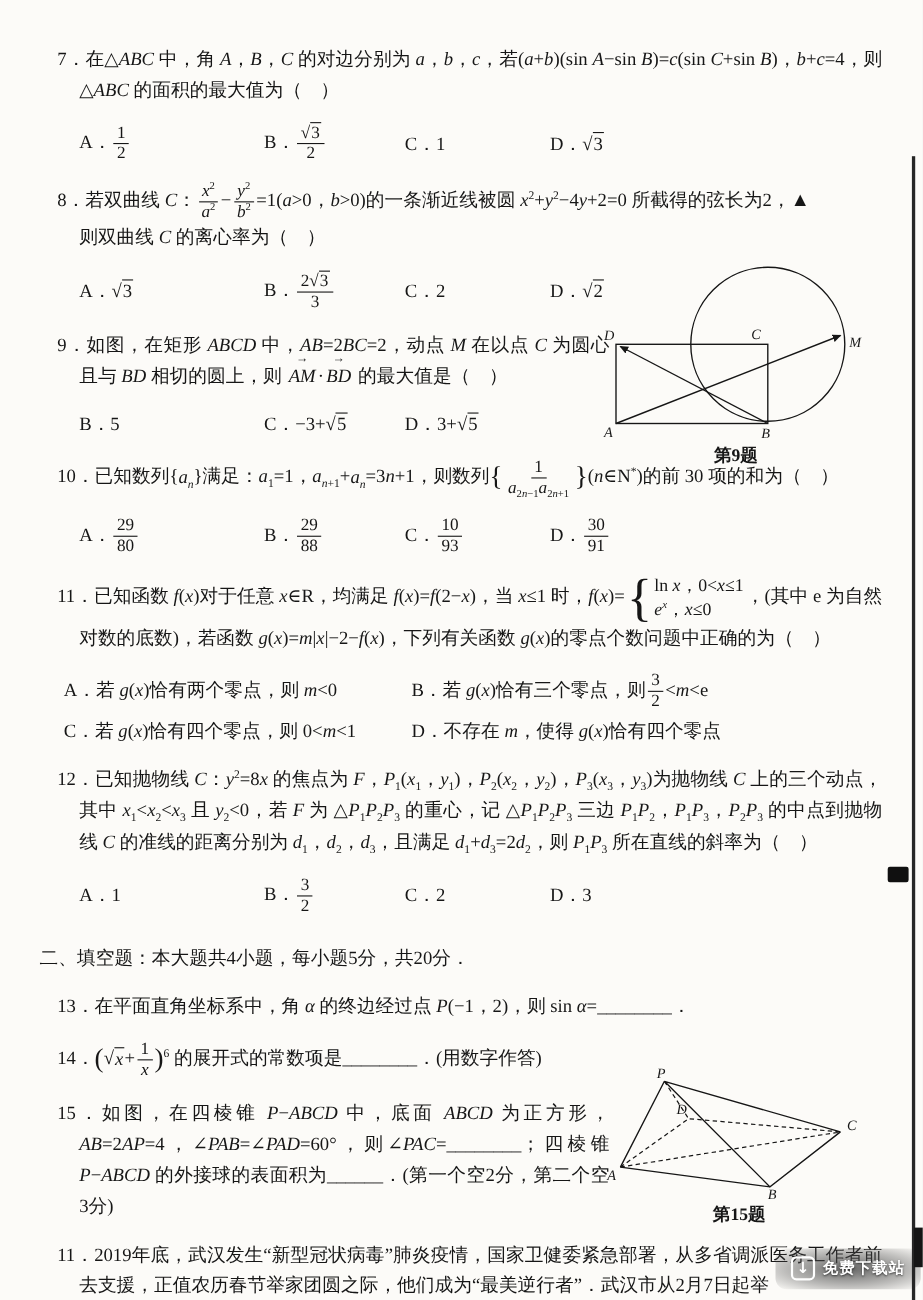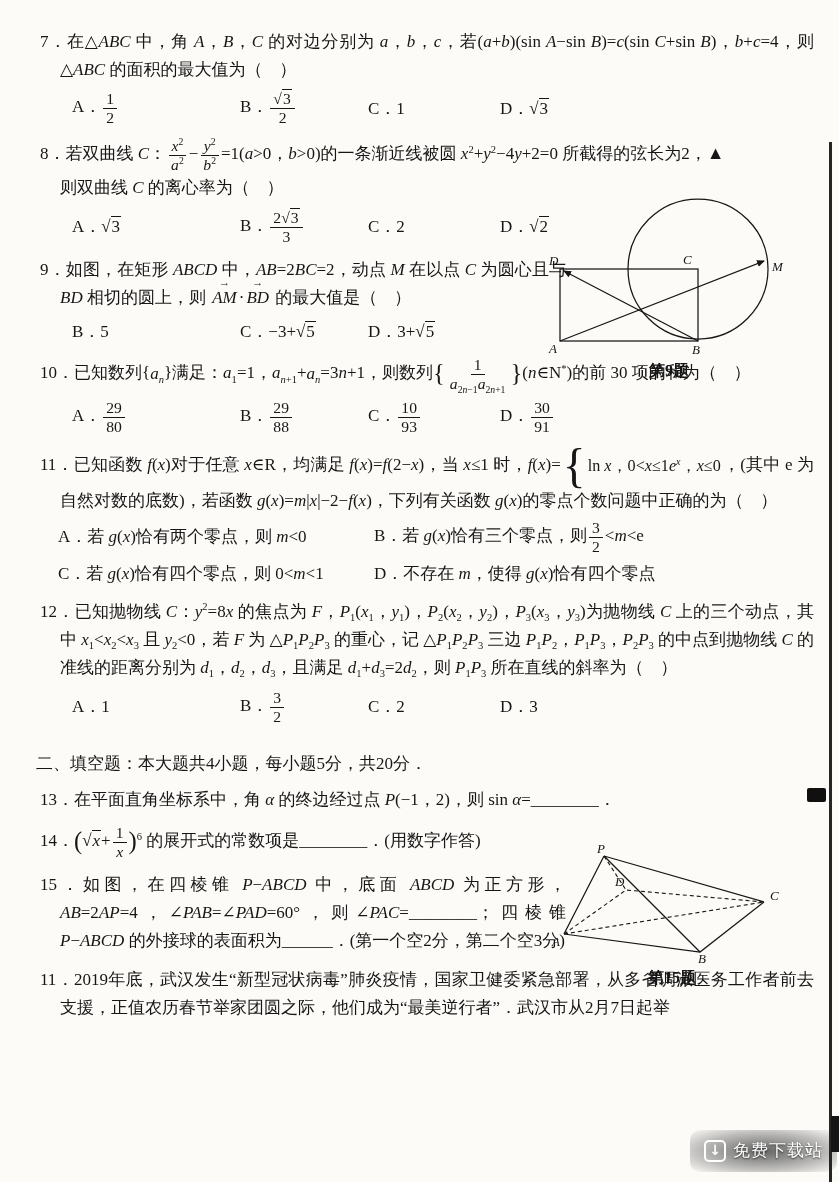--- a/index.html
+++ b/index.html
@@ -2,34 +2,34 @@
 <html><head>
 <meta charset="utf-8">
 <style>
   *{box-sizing:border-box}
   html,body{margin:0;padding:0;background:#e9e9e9}
   .page{position:relative;width:839px;height:1182px;margin:0 auto;background:#fcfbf8;
         color:#161616;font-family:"Liberation Serif","DejaVu Serif",serif;
         font-size:17px;line-height:1.66;overflow:hidden}
   .content{position:absolute;left:36px;top:24px;width:782px}
   .q{position:relative;margin:0 0 10px 0}
-  .qbody{margin:4px;padding-left:20px;text-indent:-20px;text-align:justify}
+  .qbody{margin:16px;padding-left:20px;text-indent:-20px;text-align:justify}
   .qbody.narrow{padding-right:248px}
   i{font-style:italic}
   sub,sup{font-size:0.62em;line-height:0}
   .frac{display:inline-flex;flex-direction:column;align-items:center;vertical-align:middle;
         text-align:center;margin:0 2px;line-height:1.15;font-size:0.92em;text-indent:0}
   .frac>span:first-child{border-bottom:1.2px solid currentColor;padding:0 3px}
   .frac>span:last-child{padding:0 3px}
   .ov{border-top:1.2px solid currentColor;padding:0 1px}
   .vec{position:relative;display:inline-block;margin:0 2px;text-indent:0}
   .vec::before{content:"→";position:absolute;top:-0.95em;left:50%;transform:translateX(-50%);font-size:0.66em}
   .cases{display:inline-flex;align-items:center;vertical-align:middle;margin:0 2px;text-indent:0}
   .cbrace{font-size:2.8em;line-height:0.85;font-weight:400}
-  .crows{display:inline-flex;flex-direction:row;line-height:1.35;font-size:0.95em;text-align:left;padding-left:2px}
+  .crows{display:inline-flex;flex-direction:column;line-height:1.35;font-size:0.95em;text-align:left;padding-left:2px}
   .big{font-size:1.45em;line-height:1;vertical-align:-0.1em}
   .tri{font-size:1.05em}
   .opts{display:flex;align-items:center;padding-left:36px;margin:6px 0 2px}
   .opts .opt{flex:0 0 auto}
   .opts .opt:nth-child(1){width:168px}
   .opts .opt:nth-child(2){width:128px}
   .opts .opt:nth-child(3){width:132px}
   .opts2{display:flex;align-items:center;padding-left:22px;margin:4px 0 0}
   .opts2 .opt:nth-child(1){width:316px;flex:0 0 auto}
   .sec{font-weight:normal;margin:24px 0 8px 0}
@@ -43,21 +43,21 @@
   .lnd{fill:none;stroke:#161616;stroke-width:1.1;stroke-dasharray:4 3}
   .footer{position:absolute;left:0;right:0;bottom:26px;text-align:center;
           font-weight:bold;font-size:16.5px;padding-right:90px}
   .footer span{margin:0 14px}
   .watermark{position:absolute;right:2px;bottom:10px;display:flex;align-items:center;gap:7px;
              padding:7px 14px;border-radius:10px;
              background:radial-gradient(ellipse at center,rgba(75,75,75,0.85) 0%,rgba(75,75,75,0.35) 62%,rgba(75,75,75,0) 100%)}
   .wm-icon{width:22px;height:22px;border:2px solid #fff;border-radius:5px;color:#fff;
            display:flex;align-items:center;justify-content:center;font-size:14px;font-weight:bold;
            font-family:"DejaVu Sans",sans-serif}
-  .wm-text{color:#fff;font-weight:normal;font-size:17px;letter-spacing:1px;
+  .wm-text{color:#fff;font-weight:bold;font-size:14px;letter-spacing:1px;
            text-shadow:0 1px 2px rgba(0,0,0,0.65)}
   .edge-strip{position:absolute;right:7px;top:142px;bottom:0;width:3px;background:#262626}
   .blot-1{position:absolute;right:13px;top:788px;width:19px;height:14px;background:#101010;border-radius:2px}
   .blot-2{position:absolute;right:0;bottom:30px;width:8px;height:36px;background:#151515}
 </style>
 </head>
 <body>
 
 <div class="page">
   <div class="content">

